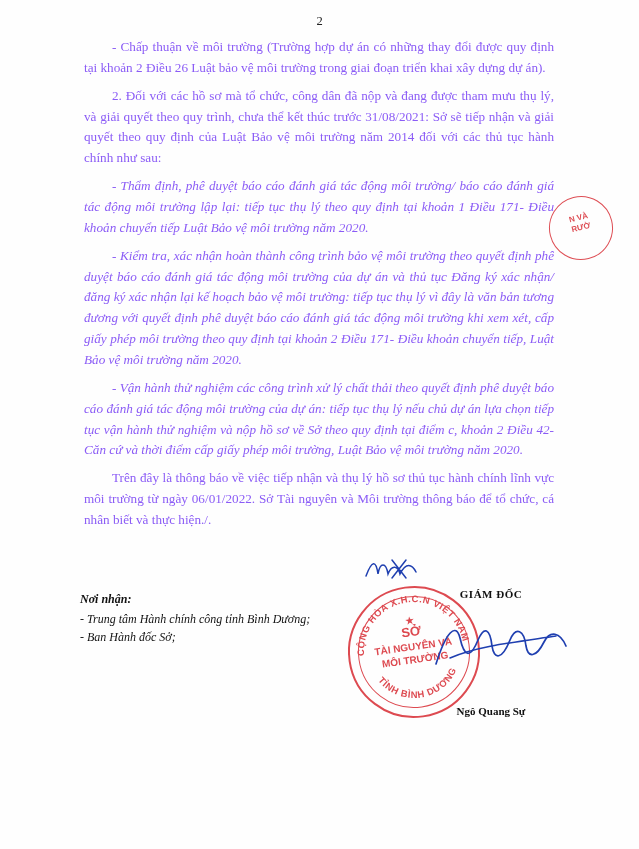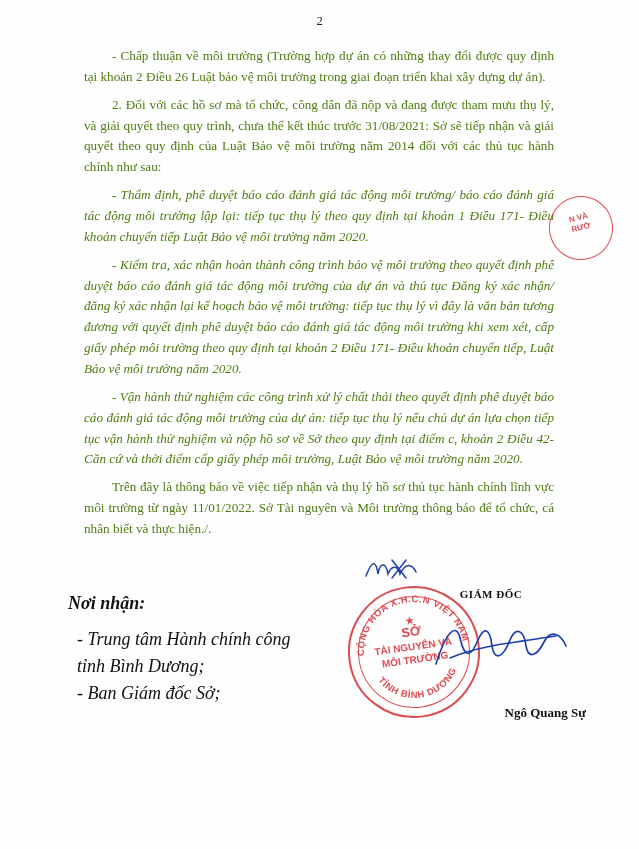--- a/index.html
+++ b/index.html
@@ -25,77 +25,76 @@
     position: absolute;
     top: 14px;
     left: 0;
     width: 639px;
     text-align: center;
     font-size: 12.5px;
     color: #222;
   }
   .content {
     position: absolute;
-    top: 46px;
+    top: 37px;
     left: 84px;
     width: 470px;
     font-size: 13.2px;
     line-height: 1.58;
     text-align: justify;
-    color: #4d7c0f;
+    color: #8b5cf6;
   }
   .para {
     margin: 0 0 7px 0;
     text-indent: 28px;
   }
   .para.dash {
     text-indent: 28px;
   }
   .it {
     font-style: italic;
   }
   .recipients {
     position: absolute;
-    left: 68px;
+    left: 80px;
     top: 590px;
     width: 250px;
-    font-size: 18px;
+    font-size: 12px;
     line-height: 1.5;
   }
   .recipients .title {
     font-style: italic;
     font-weight: bold;
     margin-bottom: 2px;
   }
   .recipients ul {
     list-style: none;
-    margin: 9px;
+    margin: 0;
     padding: 0;
     font-style: italic;
   }
   .recipients li {
     margin: 0;
   }
   .signature {
     position: absolute;
     left: 396px;
     top: 588px;
     width: 190px;
     text-align: center;
   }
   .signature .role {
     font-weight: bold;
     font-size: 11px;
     letter-spacing: 0.5px;
   }
   .signature .name {
     font-weight: bold;
-    font-size: 13px;
+    font-size: 11px;
     margin-top: 105px;
-    text-align: right;
   }
   
   .stamp {
     position: absolute;
     left: 348px;
     top: 586px;
     width: 128px;
     height: 128px;
     border: 2.4px solid #d6232b;
     border-radius: 50%;
@@ -190,32 +189,32 @@
 <div class="page">
 
   <div class="page-number">2</div>
 
   <div class="content">
     <p class="para dash">- Chấp thuận về môi trường (Trường hợp dự án có những thay đổi được quy định tại khoản 2 Điều 26 Luật bảo vệ môi trường trong giai đoạn triển khai xây dựng dự án).</p>
     <p class="para">2. Đối với các hồ sơ mà tổ chức, công dân đã nộp và đang được tham mưu thụ lý, và giải quyết theo quy trình, chưa thể kết thúc trước 31/08/2021: Sở sẽ tiếp nhận và giải quyết theo quy định của Luật Bảo vệ môi trường năm 2014 đối với các thủ tục hành chính như sau:</p>
     <p class="para dash it">- Thẩm định, phê duyệt báo cáo đánh giá tác động môi trường/ báo cáo đánh giá tác động môi trường lập lại: tiếp tục thụ lý theo quy định tại khoản 1 Điều 171- Điều khoản chuyển tiếp Luật Bảo vệ môi trường năm 2020.</p>
     <p class="para dash it">- Kiểm tra, xác nhận hoàn thành công trình bảo vệ môi trường theo quyết định phê duyệt báo cáo đánh giá tác động môi trường của dự án và thủ tục Đăng ký xác nhận/đăng ký xác nhận lại kế hoạch bảo vệ môi trường: tiếp tục thụ lý vì đây là văn bản tương đương với quyết định phê duyệt báo cáo đánh giá tác động môi trường khi xem xét, cấp giấy phép môi trường theo quy định tại khoản 2 Điều 171- Điều khoản chuyển tiếp, Luật Bảo vệ môi trường năm 2020.</p>
     <p class="para dash it">- Vận hành thử nghiệm các công trình xử lý chất thải theo quyết định phê duyệt báo cáo đánh giá tác động môi trường của dự án: tiếp tục thụ lý nếu chủ dự án lựa chọn tiếp tục vận hành thử nghiệm và nộp hồ sơ về Sở theo quy định tại điểm c, khoản 2 Điều 42- Căn cứ và thời điểm cấp giấy phép môi trường, Luật Bảo vệ môi trường năm 2020.</p>
-    <p class="para">Trên đây là thông báo về việc tiếp nhận và thụ lý hồ sơ thủ tục hành chính lĩnh vực môi trường từ ngày 11/01/2022. Sở Tài nguyên và Môi trường thông báo để tổ chức, cá nhân biết và thực hiện./.</p>
+    <p class="para">Trên đây là thông báo về việc tiếp nhận và thụ lý hồ sơ thủ tục hành chính lĩnh vực môi trường từ ngày 06/01/2022. Sở Tài nguyên và Môi trường thông báo để tổ chức, cá nhân biết và thực hiện./.</p>
   </div>
 
   <svg class="sig-ink" style="left:362px; top:556px; width:80px; height:26px;">
     <path d="M4 20 C10 4, 14 4, 16 18 C18 6, 24 6, 26 18 C30 8, 36 10, 38 18 C44 6, 50 8, 54 16 M30 4 L44 22 M44 4 L30 22"></path>
   </svg>
 
   <div class="recipients">
     <div class="title">Nơi nhận:</div>
     <ul>
       <li>- Trung tâm Hành chính công tỉnh Bình Dương;</li>
-      <li>- Ban Giám đốc Sở;</li>
+      <li>- Ban Hành đốc Sở;</li>
     </ul>
   </div>
 
   <div class="signature">
     <div class="role">GIÁM ĐỐC</div>
     <div class="name">Ngô Quang Sự</div>
   </div>
 
   <div class="stamp">
     <div class="inner"></div>

